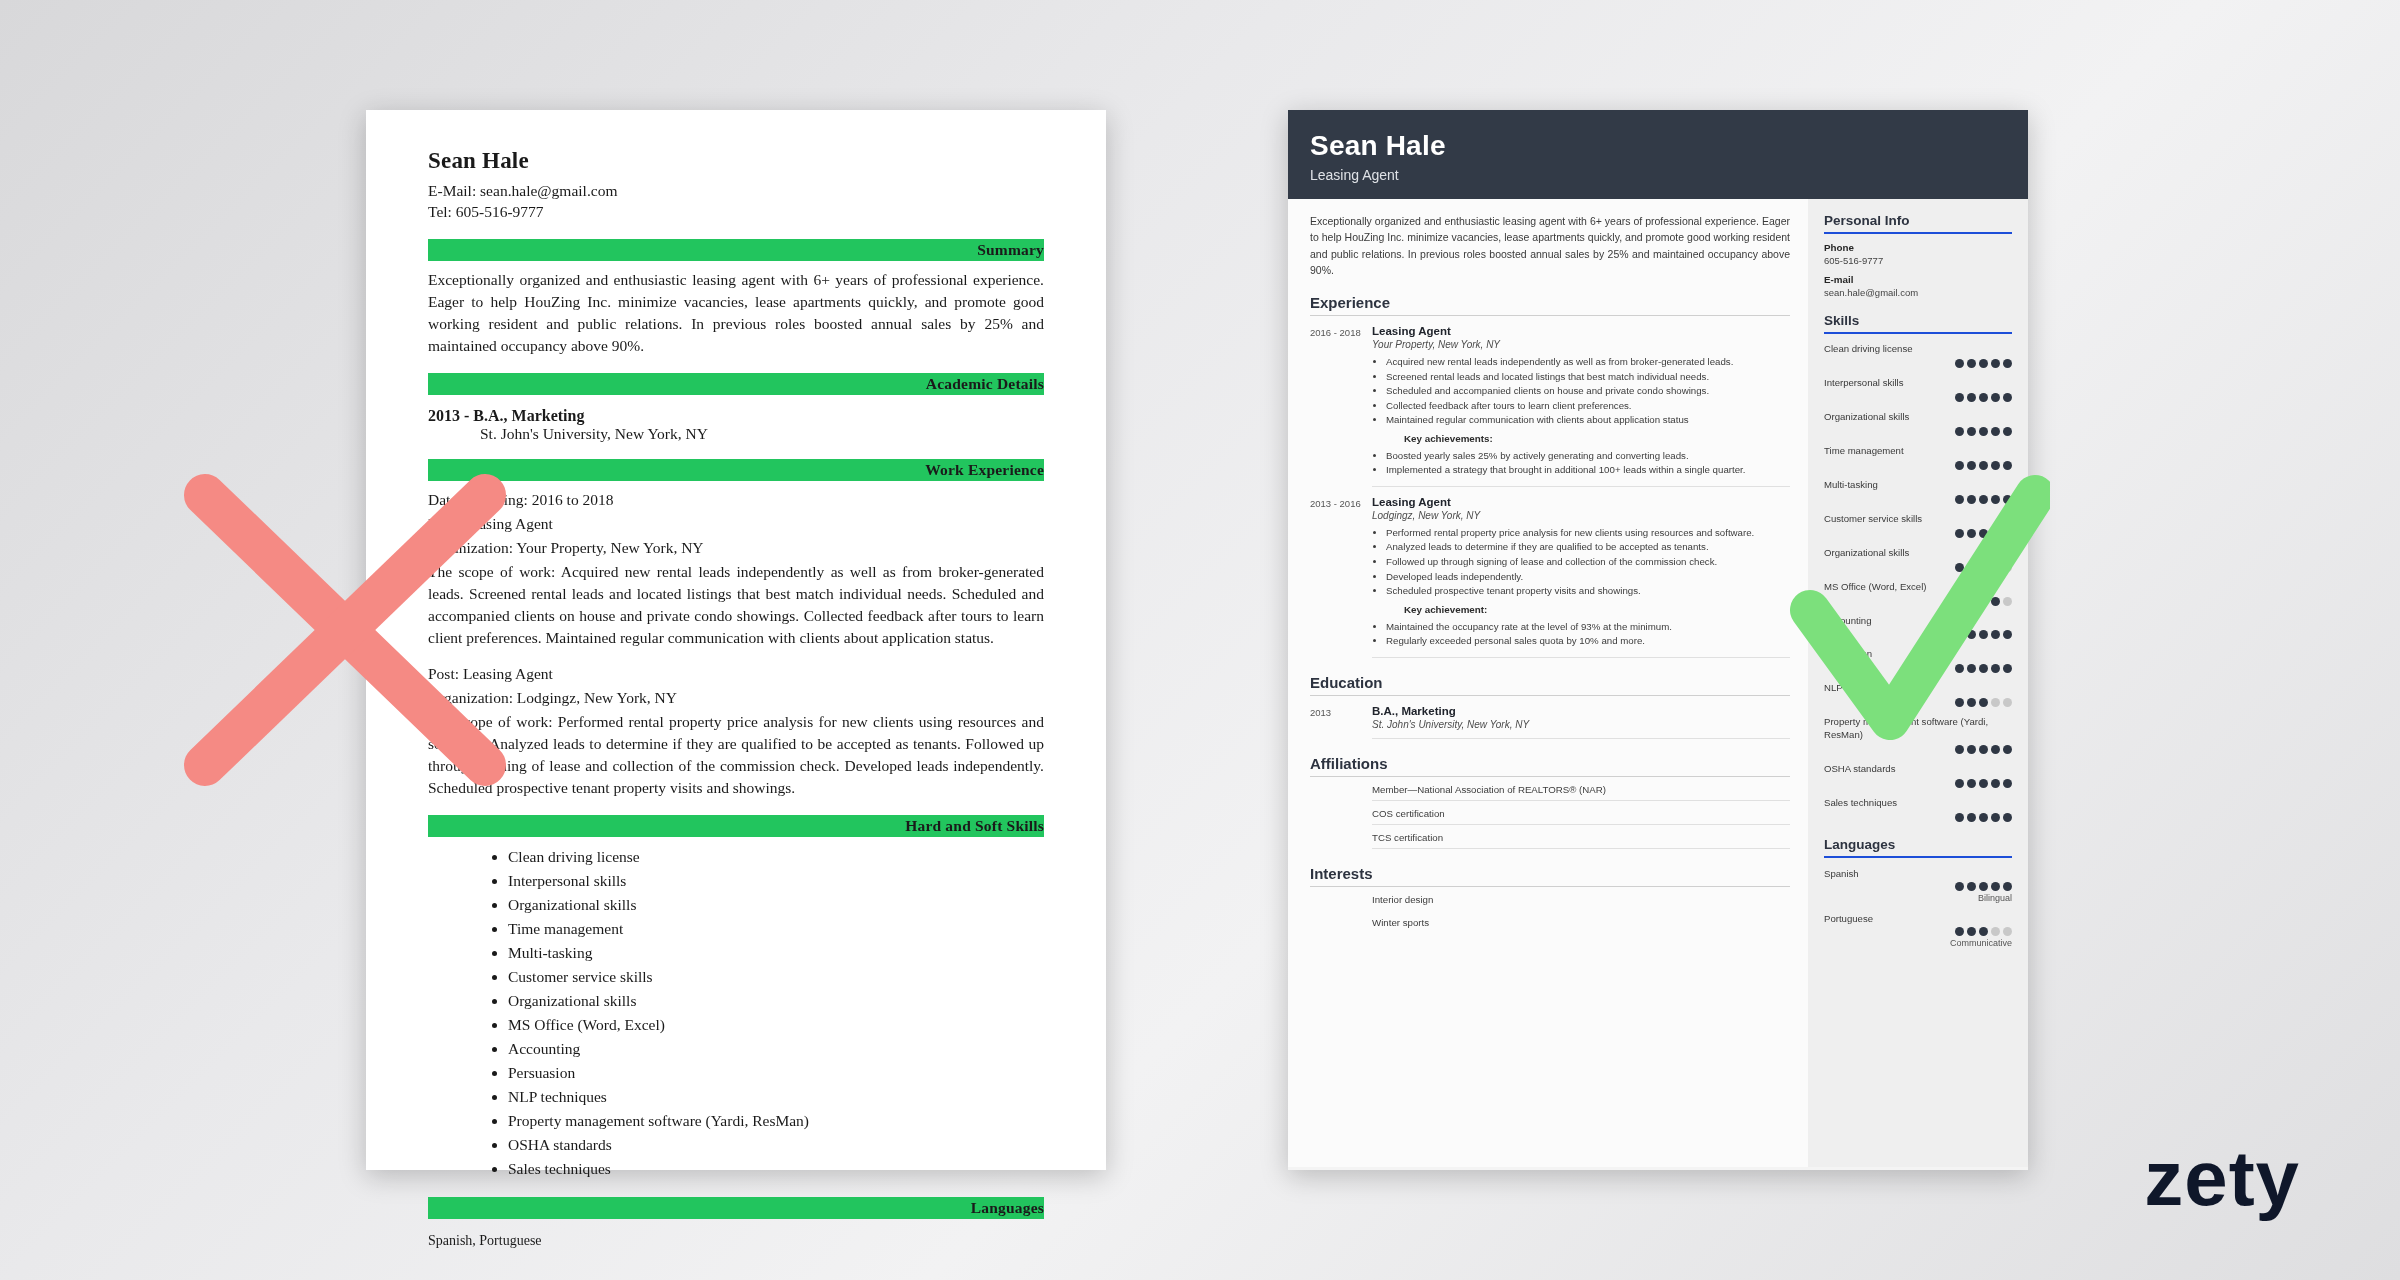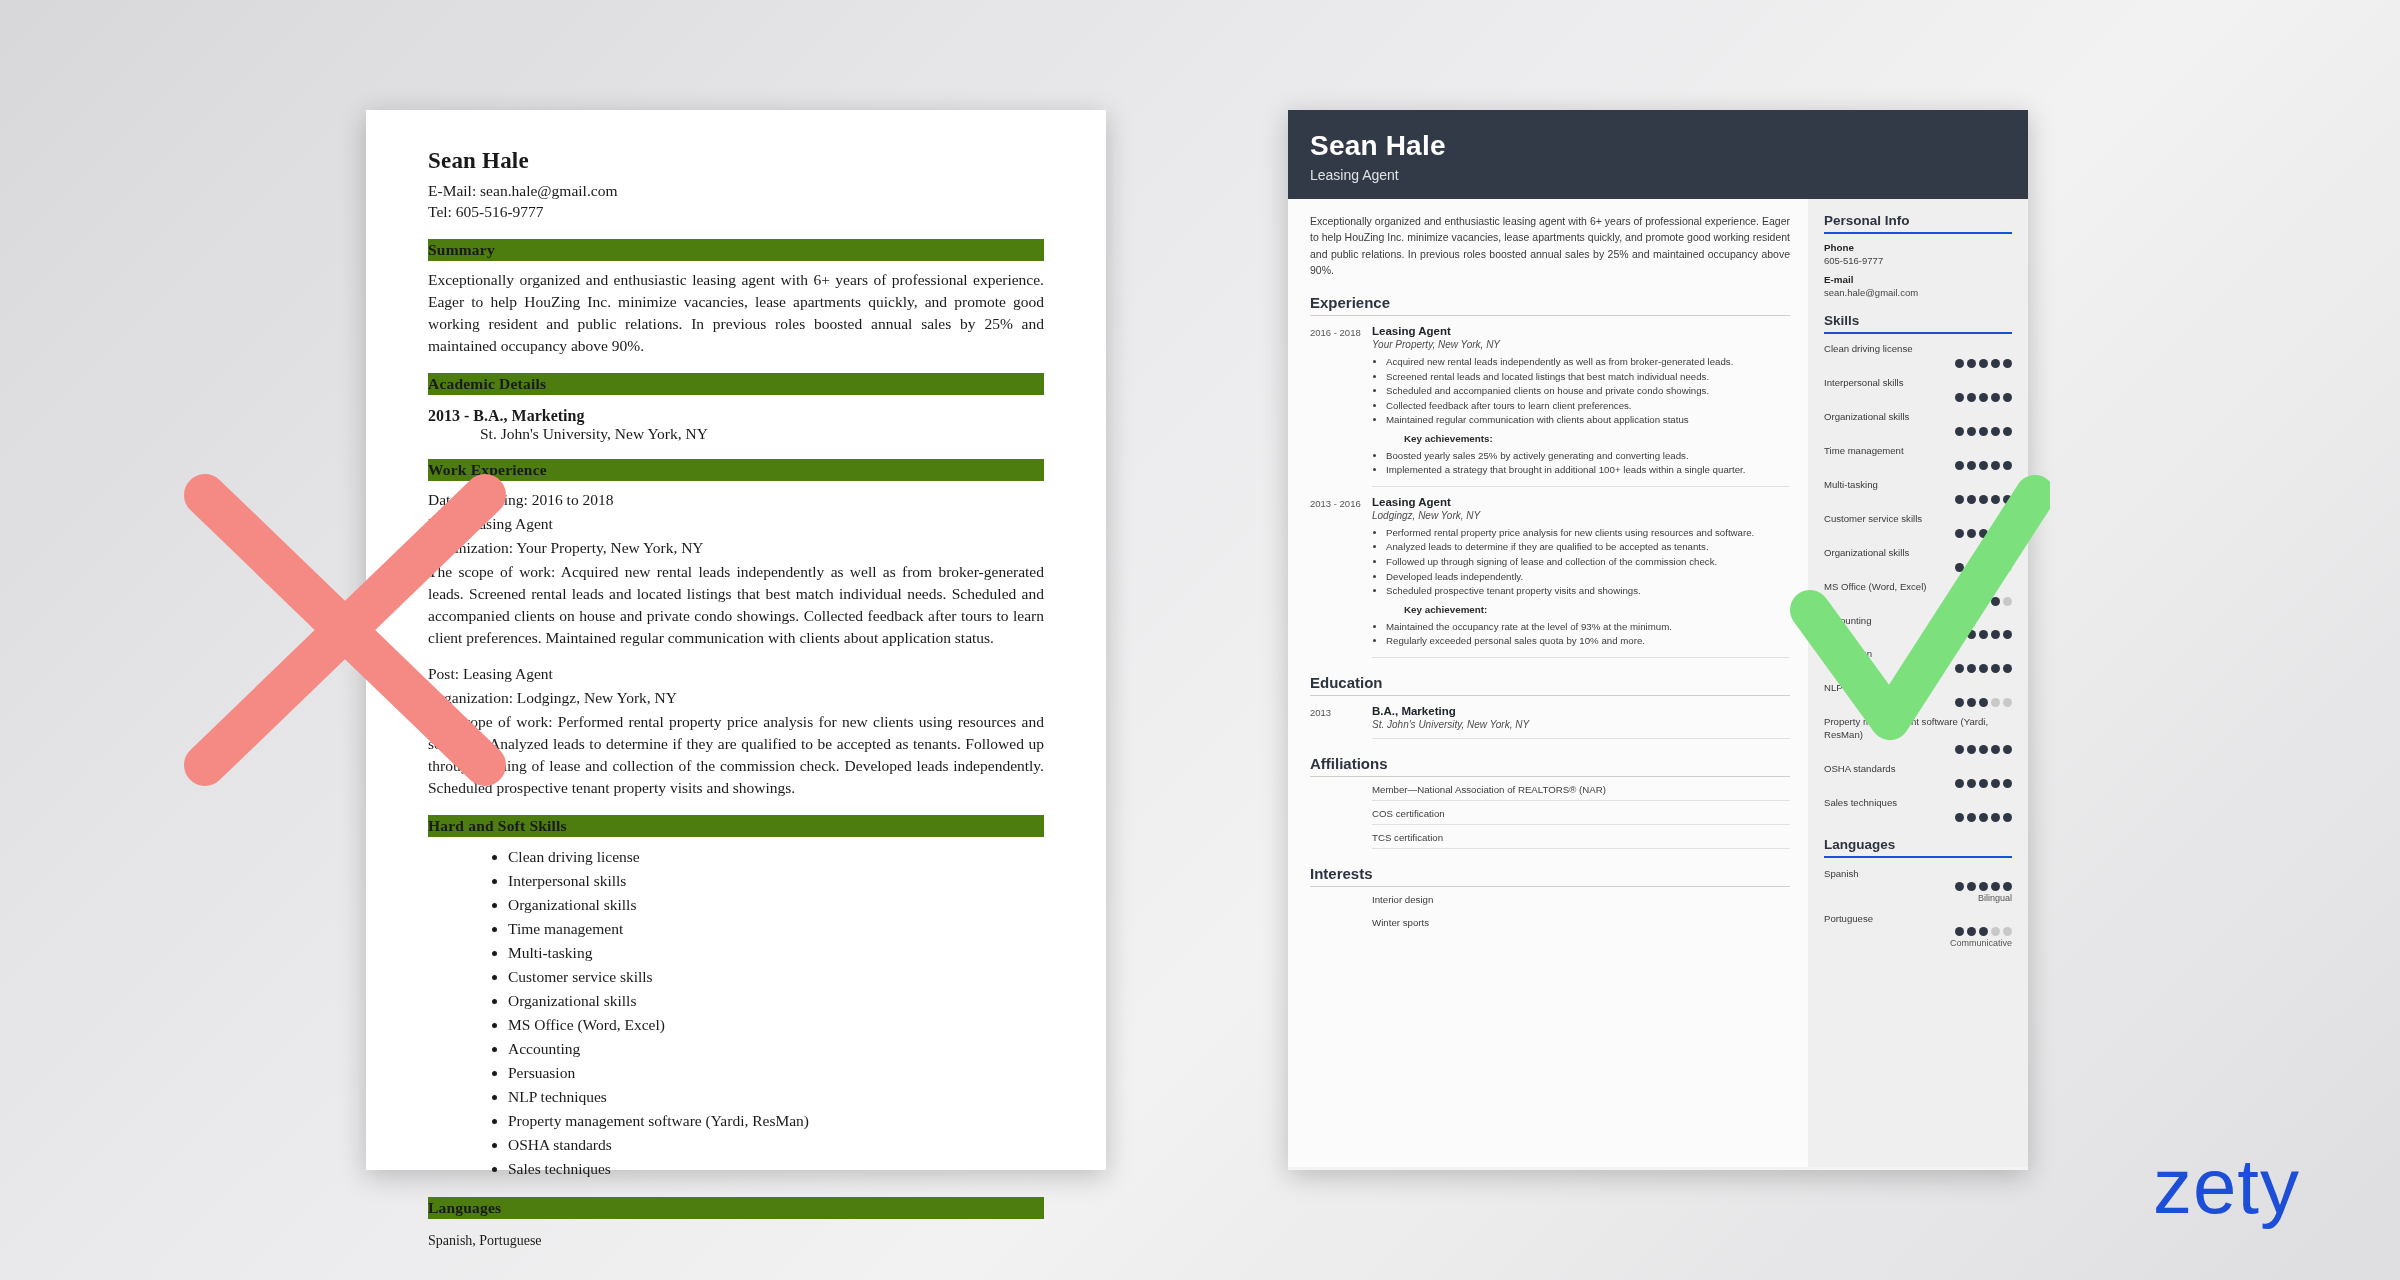--- a/index.html
+++ b/index.html
@@ -13,21 +13,21 @@
   
   #bad-resume{
     position:absolute;left:366px;top:110px;width:740px;height:1060px;
     background:#fff;box-shadow:0 6px 26px rgba(0,0,0,.22);
     font-family:"Liberation Serif", serif;color:#1a1a1a;
     padding:38px 62px 0 62px;box-sizing:border-box;
   }
   #bad-resume .name{font-size:23px;font-weight:bold;letter-spacing:.2px;margin:0 0 6px 0;}
   #bad-resume .contact{font-size:15.5px;line-height:1.38;}
   #bad-resume .secbar{
-    background:#4d7c0f;text-align:left;font-weight:bold;font-size:15.5px;
+    background:#22c55e;text-align:right;font-weight:bold;font-size:15.5px;
     margin:16px 0 8px 0;padding:2px 0;letter-spacing:.2px;
   }
   #bad-resume p{margin:0;font-size:15.5px;line-height:1.42;text-align:justify;}
   #bad-resume .edu-deg{font-weight:bold;font-size:16px;margin-top:12px;}
   #bad-resume .edu-school{font-size:15.5px;margin-left:52px;}
   #bad-resume .job{font-size:15.5px;line-height:1.42;text-align:justify;margin-bottom:2px;}
   #bad-resume ul{margin:6px 0 0 0;padding-left:80px;}
   #bad-resume li{font-size:15.5px;line-height:1.55;}
   #bad-resume .plain{font-size:14px;margin-top:14px;}
 
@@ -72,22 +72,22 @@
   .dot.off{background:#c8c8c8;}
   .lang{margin-top:10px;}
   .lang .lname{font-size:9.6px;color:#3a3a3a;}
   .lang .lvl{font-size:9px;color:#555;text-align:right;margin-top:2px;}
 
   
   #cross,#check{position:absolute;pointer-events:none;}
   #cross{left:180px;top:470px;width:330px;height:320px;}
   #check{left:1790px;top:470px;width:260px;height:300px;}
   #zety{
-    position:absolute;right:100px;bottom:48px;
-    font-family:"Liberation Sans", sans-serif;font-size:78px;color:#1d4ed8;letter-spacing:1px;
+    position:absolute;right:100px;bottom:56px;
+    font-family:"Liberation Sans", sans-serif;font-size:78px;color:#0f172a;letter-spacing:1px;font-weight:bold;
   }
 </style>
 </head>
 <body>
 
 <div id="bad-resume">
   <div class="name">Sean Hale</div>
   <div class="contact">E-Mail: sean.hale@gmail.com</div>
   <div class="contact">Tel: 605-516-9777</div>
 

